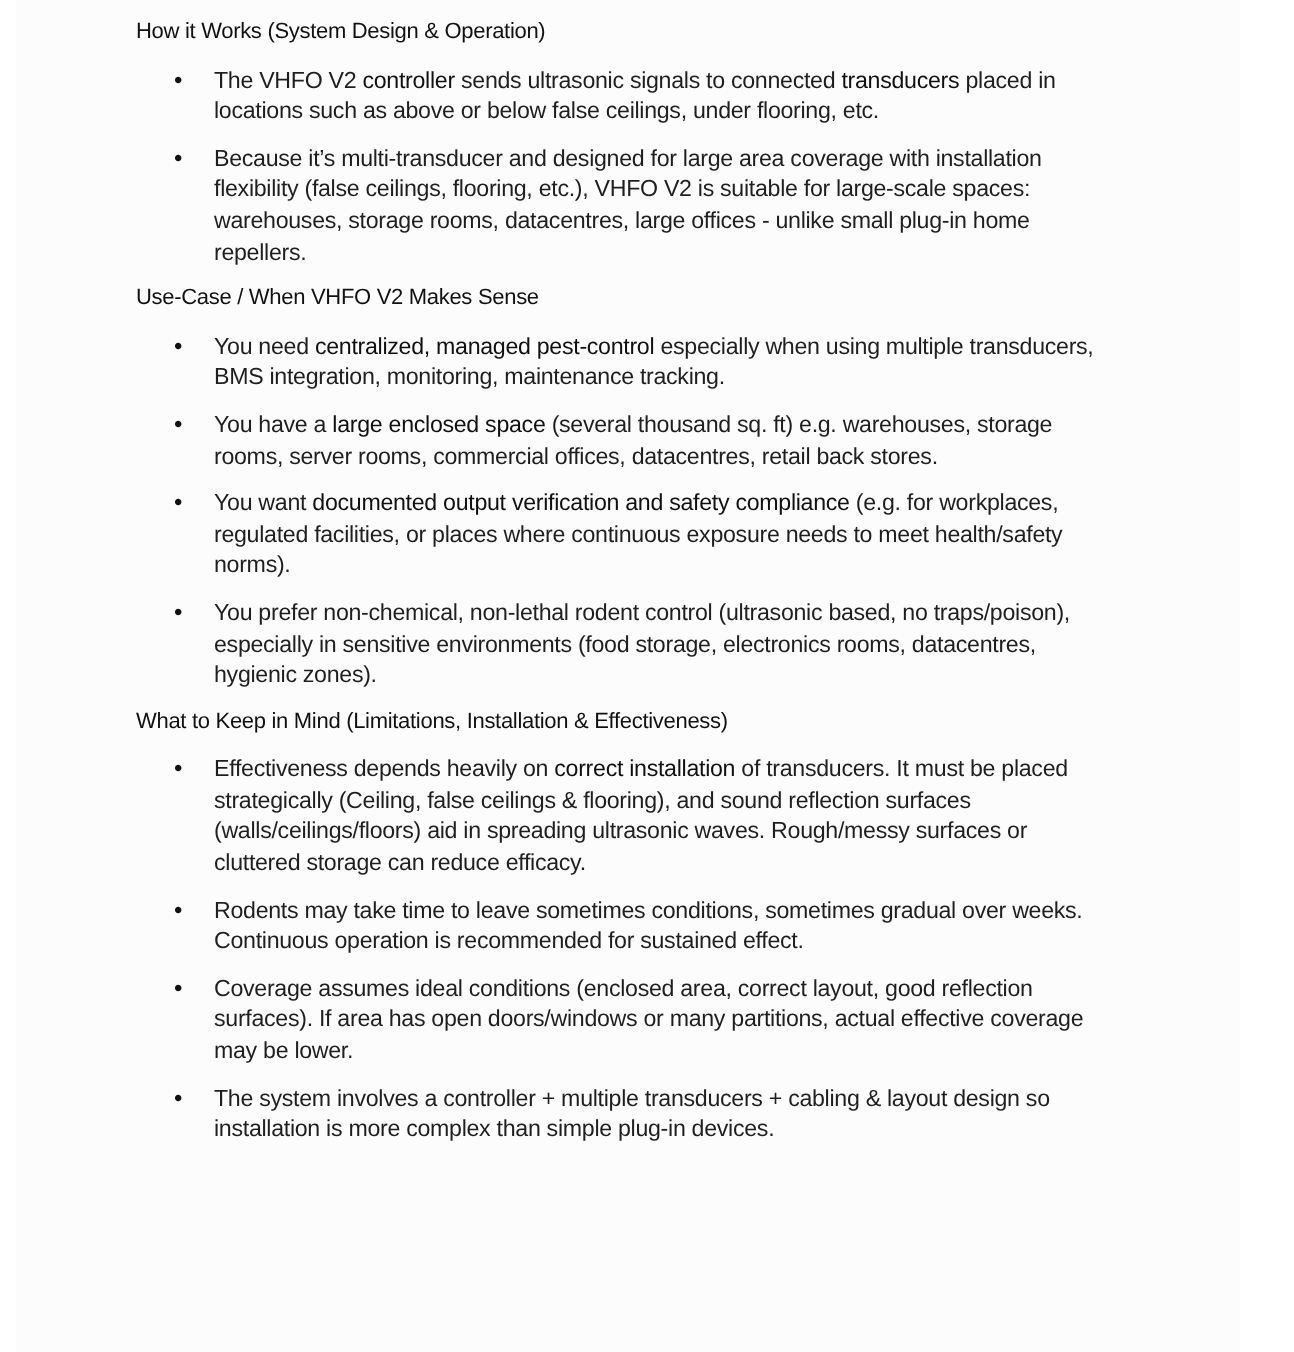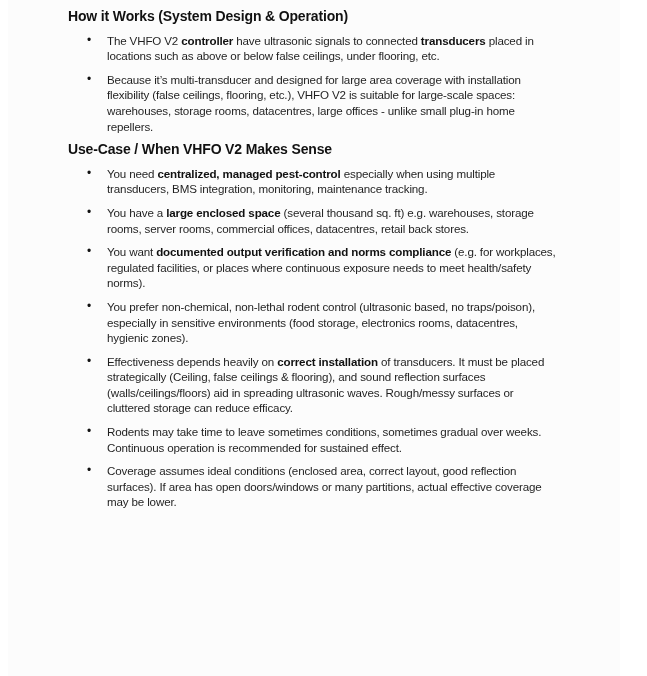--- a/index.html
+++ b/index.html
@@ -26,24 +26,24 @@
       line-height: 15.6px;
       letter-spacing: -0.15px;
     }
     .content {
       position: absolute;
       left: 60px;
       top: 9px;
       width: 490px;
     }
     .heading {
-      font-weight: bold;
+      font-weight: normal;
       color: #111111;
       margin: 0 0 8px 0;
-      font-size: 14px;
+      font-size: 11px;
     }
     .para {
       margin: 0 0 8px 0;
     }
     ul.bullets {
       list-style: none;
       margin: 0 0 8px 0;
       padding: 0;
     }
     ul.bullets li {
@@ -53,44 +53,46 @@
     }
     ul.bullets li::before {
       content: "\2022";
       position: absolute;
       left: 19px;
       top: 0;
       font-size: 12px;
       color: #111;
     }
     b {
-      font-weight: bold;
+      font-weight: normal;
       color: #111;
     }
   </style>
 </head>
 <body>
 
 <div class="page">
   <div class="content">
 
     <div class="heading">How it Works (System Design &amp; Operation)</div>
     <ul class="bullets">
-      <li><span>The VHFO V2 </span><b>controller</b><span> have ultrasonic signals to connected </span><b>transducers</b><span> placed in locations such as above or below false ceilings, under flooring, etc.</span></li>
+      <li><span>The VHFO V2 </span><b>controller</b><span> sends ultrasonic signals to connected </span><b>transducers</b><span> placed in locations such as above or below false ceilings, under flooring, etc.</span></li>
       <li><span>Because it’s multi-transducer and designed for large area coverage with installation flexibility (false ceilings, flooring, etc.), VHFO V2 is suitable for large-scale spaces: warehouses, storage rooms, datacentres, large offices - unlike small plug-in home repellers.</span></li>
     </ul>
 
     <div class="heading">Use-Case / When VHFO V2 Makes Sense</div>
     <ul class="bullets">
       <li><span>You need </span><b>centralized, managed pest-control</b><span> especially when using multiple transducers, BMS integration, monitoring, maintenance tracking.</span></li>
       <li><span>You have a </span><b>large enclosed space</b><span> (several thousand sq. ft) e.g. warehouses, storage rooms, server rooms, commercial offices, datacentres, retail back stores.</span></li>
-      <li><span>You want </span><b>documented output verification and norms compliance</b><span> (e.g. for workplaces, regulated facilities, or places where continuous exposure needs to meet health/safety norms).</span></li>
+      <li><span>You want </span><b>documented output verification and safety compliance</b><span> (e.g. for workplaces, regulated facilities, or places where continuous exposure needs to meet health/safety norms).</span></li>
       <li><span>You prefer non-chemical, non-lethal rodent control (ultrasonic based, no traps/poison), especially in sensitive environments (food storage, electronics rooms, datacentres, hygienic zones).</span></li>
     </ul>
 
+    <div class="heading">What to Keep in Mind (Limitations, Installation &amp; Effectiveness)</div>
     <ul class="bullets">
       <li><span>Effectiveness depends heavily on </span><b>correct installation</b><span> of transducers. It must be placed strategically (Ceiling, false ceilings &amp; flooring), and sound reflection surfaces (walls/ceilings/floors) aid in spreading ultrasonic waves. Rough/messy surfaces or cluttered storage can reduce efficacy.</span></li>
       <li><span>Rodents may take time to leave sometimes conditions, sometimes gradual over weeks. Continuous operation is recommended for sustained effect.</span></li>
       <li><span>Coverage assumes ideal conditions (enclosed area, correct layout, good reflection surfaces). If area has open doors/windows or many partitions, actual effective coverage may be lower.</span></li>
+      <li><span>The system involves a controller + multiple transducers + cabling &amp; layout design so installation is more complex than simple plug-in devices.</span></li>
     </ul>
 
   </div>
 </div>
 
 </body></html>

